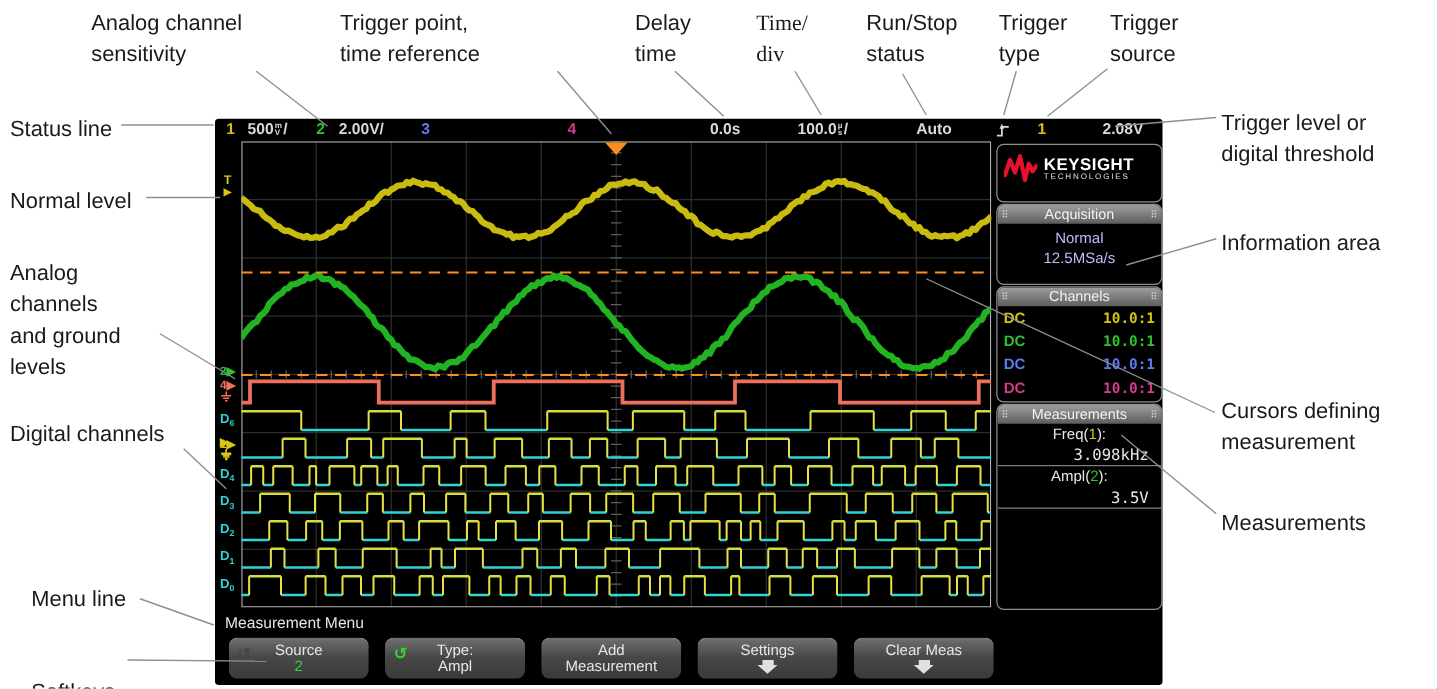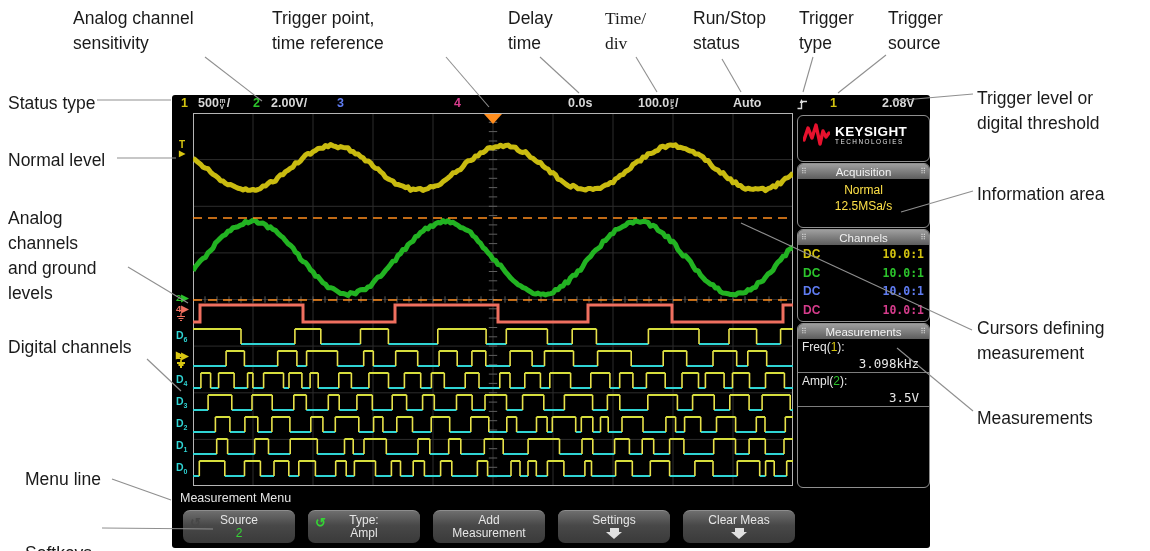--- a/index.html
+++ b/index.html
@@ -19,25 +19,25 @@
   .dlabel{font-size:10.5px;font-weight:bold;color:#2fd4d4;line-height:11px;}
   .dlabel sub{font-size:7px;}
   
   #panel{position:absolute;left:625px;top:18px;width:133px;}
   .pbox{position:absolute;left:0;width:131px;background:#000;border:1px solid #8f8f8f;border-radius:6px;overflow:hidden;}
   .phead{height:15px;background:linear-gradient(#9e9e9e,#5d5d5d);display:flex;align-items:center;justify-content:space-between;padding:0 3px;color:#f2f2f2;font-size:11.5px;}
   .grip{font-size:8px;color:#d6d6d6;line-height:8px;}
   .brandbox{display:flex;align-items:center;gap:5px;padding:7px 3px 5px 5px;}
   .kname{font-weight:bold;font-size:13.5px;color:#fff;letter-spacing:.4px;line-height:13px;}
   .ksub{font-size:6.4px;color:#e0e0e0;letter-spacing:1.5px;}
-  .acqline{text-align:center;color:#fde047;font-size:12px;height:16px;line-height:16px;}
+  .acqline{text-align:center;color:#c4b5fd;font-size:12px;height:16px;line-height:16px;}
   .chrow{display:flex;justify-content:space-between;padding:0 5px;height:18.5px;line-height:18.5px;font-size:12px;font-weight:bold;}
   .chrow .ratio{font-family:"DejaVu Sans Mono",monospace;font-size:11.5px;font-weight:bold;}
   .mrow{padding:1px 4px 0;border-bottom:1px solid #7d7d7d;}
-  .mlabel{font-size:12px;color:#e8e8e8;height:15px;line-height:15px;}
+  .mlabel{font-size:12px;color:#e8e8e8;height:15px;line-height:15px;text-align:center;}
   .mvalue{text-align:right;font-family:"DejaVu Sans Mono",monospace;font-size:12.5px;color:#e8e8e8;height:17px;line-height:17px;padding-right:6px;}
   
   .menuline{position:absolute;left:8px;top:396px;font-size:12.5px;color:#e4e4e4;}
   .softkey{position:absolute;top:415px;width:112px;height:33px;background:linear-gradient(#6e6e6e,#484848 45%,#3a3a3a);border-radius:7px;color:#e6e6e6;font-size:12px;text-align:center;border-top:1px solid #8d8d8d;box-sizing:border-box;cursor:pointer;}
   .sk-l1{margin-top:2px;line-height:14px;}
   .sk-l2{line-height:13px;}
   .sk-icon{position:absolute;left:7px;top:4px;font-size:13px;font-weight:bold;}
   .arrow-stem{width:9px;height:4px;background:#e0e0e0;margin:1px auto 0;}
   .arrow-head{width:0;height:0;border-left:8px solid transparent;border-right:8px solid transparent;border-top:7px solid #e0e0e0;margin:0 auto;}
 </style>
@@ -54,21 +54,21 @@
       <div class="ann-label" style="left: 508px; top: 6px;">Delay
 time</div>
       <div class="ann-label" style="left: 605px; top: 6px; font-family: Liberation Serif, serif;">Time/
 div</div>
       <div class="ann-label" style="left: 693px; top: 6px;">Run/Stop
 status</div>
       <div class="ann-label" style="left: 799px; top: 6px;">Trigger
 type</div>
       <div class="ann-label" style="left: 888px; top: 6px;">Trigger
 source</div>
-      <div class="ann-label" style="left: 8px; top: 91px;">Status type</div>
+      <div class="ann-label" style="left: 8px; top: 91px;">Status line</div>
       <div class="ann-label" style="left: 8px; top: 148px;">Normal level</div>
       <div class="ann-label" style="left: 8px; top: 206px;">Analog
 channels
 and ground
 levels</div>
       <div class="ann-label" style="left: 8px; top: 335px;">Digital channels</div>
       <div class="ann-label" style="left: 25px; top: 467px;">Menu line</div>
       <div class="ann-label" style="left: 25px; top: 517px; margin-top: 24px;">Softkeys</div>
       <div class="ann-label" style="left: 977px; top: 86px;">Trigger level or
 digital threshold</div>

